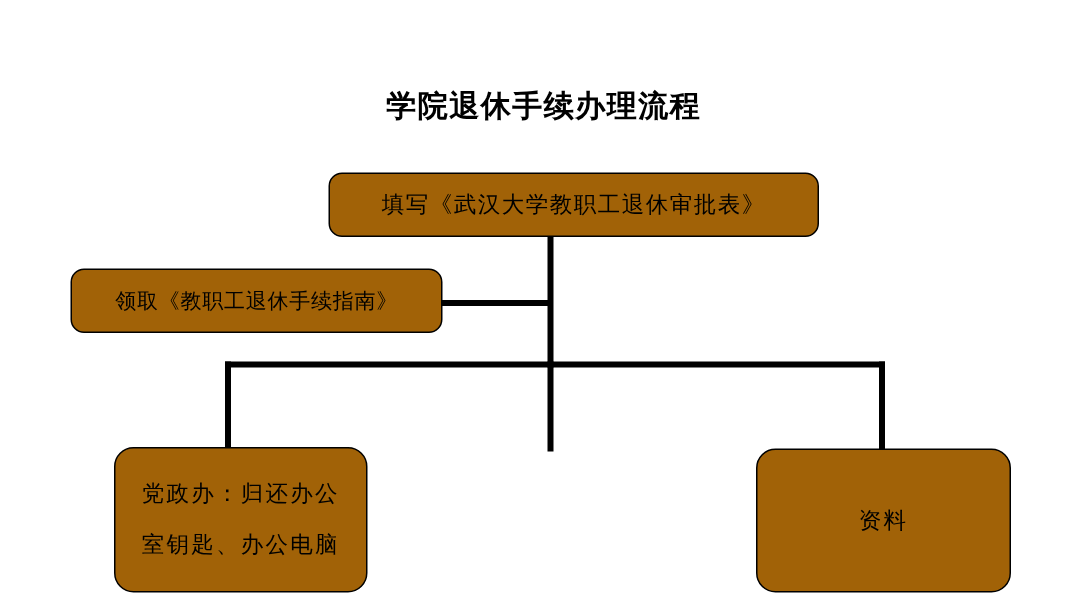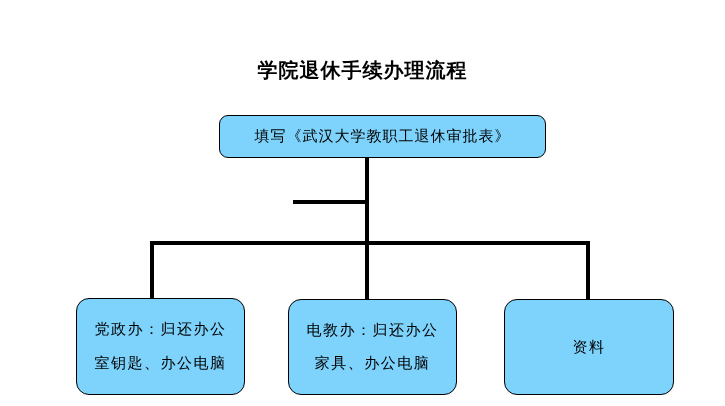--- a/index.html
+++ b/index.html
@@ -24,21 +24,21 @@
     width: 725px;
     text-align: center;
     font-size: 20px;
     font-weight: bold;
     letter-spacing: 1px;
   }
   .node {
     position: absolute;
     box-sizing: border-box;
     border: 1.5px solid #000000;
-    background: #7dd3fc;
+    background: #a16207;
     z-index: 2;
     display: flex;
     flex-direction: column;
     align-items: center;
     justify-content: center;
     text-align: right;
   }
   .node-top {
     left: 219px; top: 80px;
     width: 327px; height: 43px;
@@ -89,28 +89,27 @@
   <div class="connector conn-h-stub"></div>
   <div class="connector conn-h-main"></div>
   <div class="connector conn-drop-left"></div>
   <div class="connector conn-drop-mid"></div>
   <div class="connector conn-drop-right"></div>
 
   <div class="node node-top">
     <span class="node-line">填写《武汉大学教职工退休审批表》</span>
   </div>
 
+  <div class="node node-side">
+    <span class="node-line">领取《教职工退休手续指南》</span>
+  </div>
 
   <div class="node node-bottom node-b1">
     <span class="node-line">党政办：归还办公</span>
     <span class="node-line">室钥匙、办公电脑</span>
   </div>
 
-  <div class="node node-bottom node-b2">
-    <span class="node-line">电教办：归还办公</span>
-    <span class="node-line">家具、办公电脑</span>
-  </div>
 
   <div class="node node-bottom node-b3">
     <span class="node-line">资料</span>
   </div>
 
 </div>
 
 </body></html>

